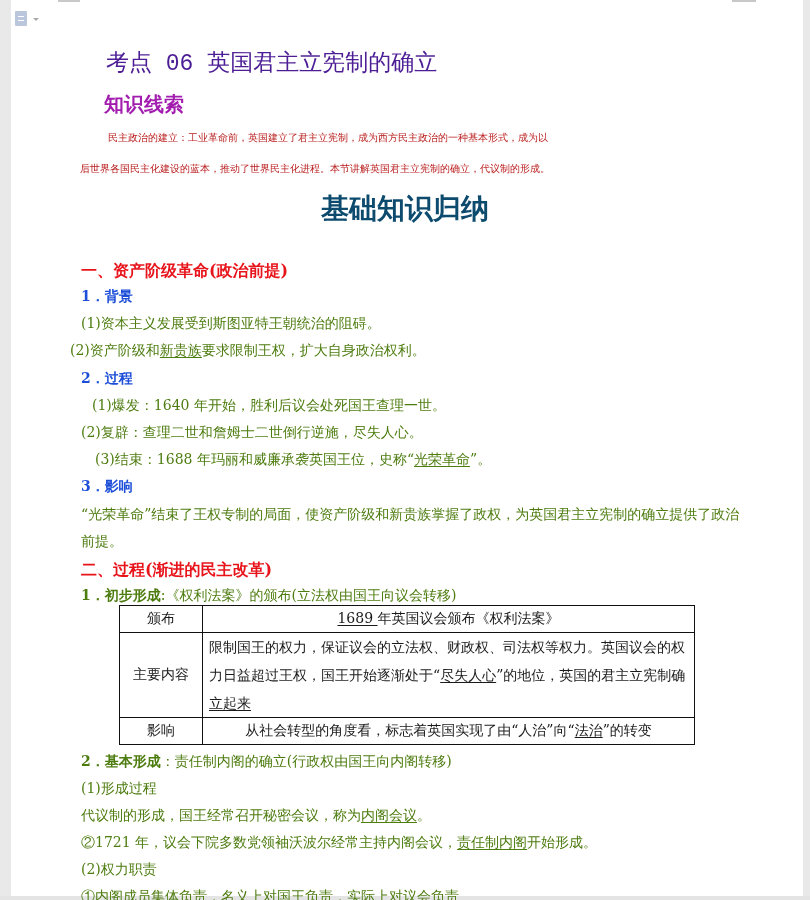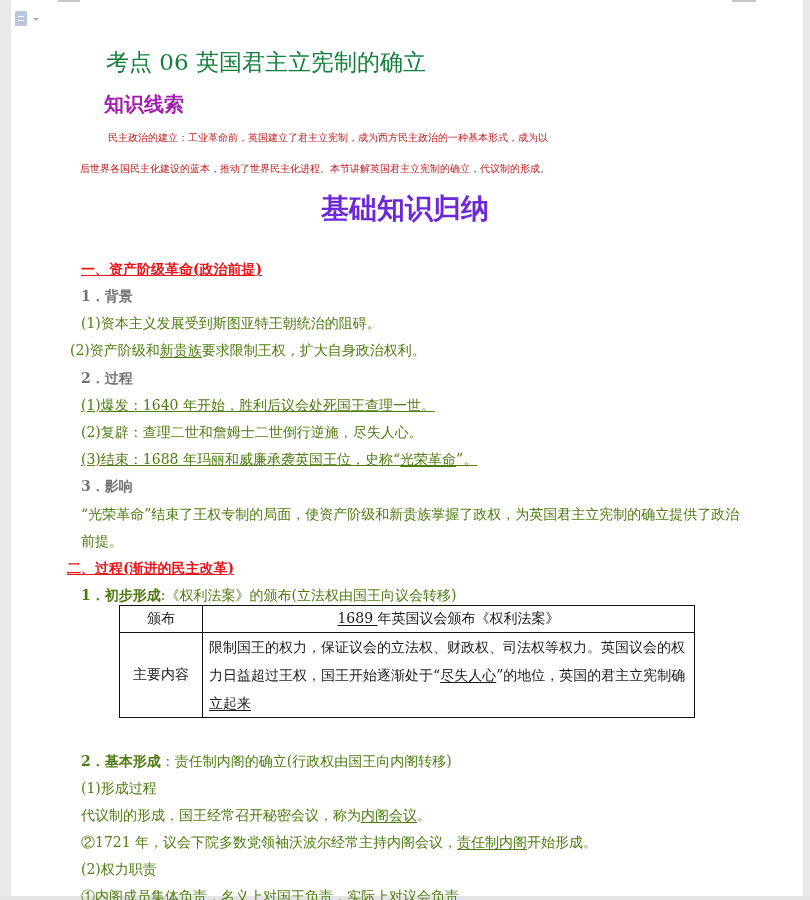--- a/index.html
+++ b/index.html
@@ -26,31 +26,31 @@
     content: ""; position: absolute; left: 3px; height: 1px; background: #fff;
   }
   .doc-icon:before { top: 5px; width: 6px; }
   .doc-icon:after { top: 9px; width: 6px; }
   .doc-caret {
     position: absolute; left: 33px; top: 18px; width: 0; height: 0;
     border-left: 3px solid transparent; border-right: 3px solid transparent;
     border-top: 3px solid #aaa;
   }
   .abs { position: absolute; white-space: nowrap; }
-  .title { left: 106px; top: 47px; font-size: 23px; color: #15803d; }
+  .title { left: 106px; top: 47px; font-size: 23px; color: #4c1d95; font-family: Liberation Mono, monospace; }
   .section-red { color: #a21caf; }
   .h-clue { left: 104px; top: 91px; font-size: 20px; font-weight: bold; }
   .intro { font-family: "DejaVu Sans", "Liberation Sans", sans-serif; font-size: 10px; color: #b91c1c; }
   .big-blue {
     left: 0; width: 810px; text-align: center; top: 190px;
-    font-size: 28px; font-weight: bold; color: #6d28d9;
+    font-size: 28px; font-weight: bold; color: #0c4a6e;
   }
   .line { font-size: 14px; color: #4d7c0f; }
-  .red-h { font-size: 14px; font-weight: bold; color: #e8141b; text-decoration: underline; }
-  .bold-h { font-size: 14px; font-weight: bold; color: #737373; }
+  .red-h { font-size: 16px; font-weight: bold; color: #e8141b; }
+  .bold-h { font-size: 14px; font-weight: bold; color: #1d4ed8; }
   u { text-decoration: underline; text-underline-offset: 2px; }
   table.doc-table {
     position: absolute; left: 119px; top: 605px; width: 576px;
     border-collapse: collapse; font-size: 14px; color: #1a1a1a;
   }
   table.doc-table td { border: 1px solid #111; padding: 0 6px; }
   td.label-cell { width: 70px; text-align: center; }
   td.r1 { height: 26px; text-align: center; }
   td.r2 { height: 80px; line-height: 28px; text-align: left; white-space: normal; }
   td.r3 { height: 26px; text-align: center; }
@@ -73,41 +73,45 @@
 <div class="abs intro" style="left:80px; top:162px;">后世界各国民主化建设的蓝本，推动了世界民主化进程。本节讲解英国君主立宪制的确立，代议制的形成。</div>
 
 <div class="abs big-blue">基础知识归纳</div>
 
 <div class="abs red-h" style="left:81px; top:261px;">一、资产阶级革命(政治前提)</div>
 <div class="abs bold-h" style="left:81px; top:288px;">1．背景</div>
 <div class="abs line" style="left:81px; top:315px;">(1)资本主义发展受到斯图亚特王朝统治的阻碍。</div>
 <div class="abs line" style="left:70px; top:342px;"><span>(2)资产阶级和</span><u>新贵族</u><span>要求限制王权，扩大自身政治权利。</span></div>
 
 <div class="abs bold-h" style="left:81px; top:370px;">2．过程</div>
-<div class="abs line" style="left:81px; top:397px;text-decoration:underline;">(1)爆发：1640 年开始，胜利后议会处死国王查理一世。</div>
+<div class="abs line" style="left:92px; top:397px;">(1)爆发：1640 年开始，胜利后议会处死国王查理一世。</div>
 <div class="abs line" style="left:81px; top:424px;">(2)复辟：查理二世和詹姆士二世倒行逆施，尽失人心。</div>
-<div class="abs line" style="left:81px; top:451px;text-decoration:underline;"><span>(3)结束：1688 年玛丽和威廉承袭英国王位，史称“</span><u>光荣革命</u><span>”。</span></div>
+<div class="abs line" style="left:95px; top:451px;"><span>(3)结束：1688 年玛丽和威廉承袭英国王位，史称“</span><u>光荣革命</u><span>”。</span></div>
 
 <div class="abs bold-h" style="left:81px; top:478px;">3．影响</div>
 <div class="abs line" style="left:81px; top:506px;">“光荣革命”结束了王权专制的局面，使资产阶级和新贵族掌握了政权，为英国君主立宪制的确立提供了政治</div>
 <div class="abs line" style="left:81px; top:533px;">前提。</div>
 
-<div class="abs red-h" style="left:67px; top:560px;">二、过程(渐进的民主改革)</div>
+<div class="abs red-h" style="left:81px; top:560px;">二、过程(渐进的民主改革)</div>
 <div class="abs line" style="left:81px; top:587px;"><b>1．初步形成</b><span>:《权利法案》的颁布(立法权由国王向议会转移)</span></div>
 
 <table class="doc-table">
   <tbody>
       <tr>
     <td class="label-cell r1">颁布</td>
     <td class="r1"><u>1689 </u><span>年英国议会颁布《权利法案》</span></td>
   </tr>
   <tr>
     <td class="label-cell" style="height:80px;">主要内容</td>
     <td class="r2"><span>限制国王的权力，保证议会的立法权、财政权、司法权等权力。英国议会的权力日益超过王权，国王开始逐渐处于“</span><u>尽失人心</u><span>”的地位，英国的君主立宪制确</span><u>立起来</u></td>
   </tr>
+  <tr>
+    <td class="label-cell r3">影响</td>
+    <td class="r3"><span>从社会转型的角度看，标志着英国实现了由“人治”向“</span><u>法治</u><span>”的转变</span></td>
+  </tr>
 </tbody>
   </table>
 
 <div class="abs line" style="left:81px; top:753px;"><b>2．基本形成</b><span>：责任制内阁的确立(行政权由国王向内阁转移)</span></div>
 <div class="abs line" style="left:81px; top:780px;">(1)形成过程</div>
 <div class="abs line" style="left:81px; top:807px;"><span>代议制的形成，国王经常召开秘密会议，称为</span><u>内阁会议</u><span>。</span></div>
 <div class="abs line" style="left:81px; top:834px;"><span>②1721 年，议会下院多数党领袖沃波尔经常主持内阁会议，</span><u>责任制内阁</u><span>开始形成。</span></div>
 <div class="abs line" style="left:81px; top:861px;">(2)权力职责</div>
 <div class="abs line" style="left:81px; top:888px;">①内阁成员集体负责，名义上对国王负责，实际上对议会负责</div>
 

